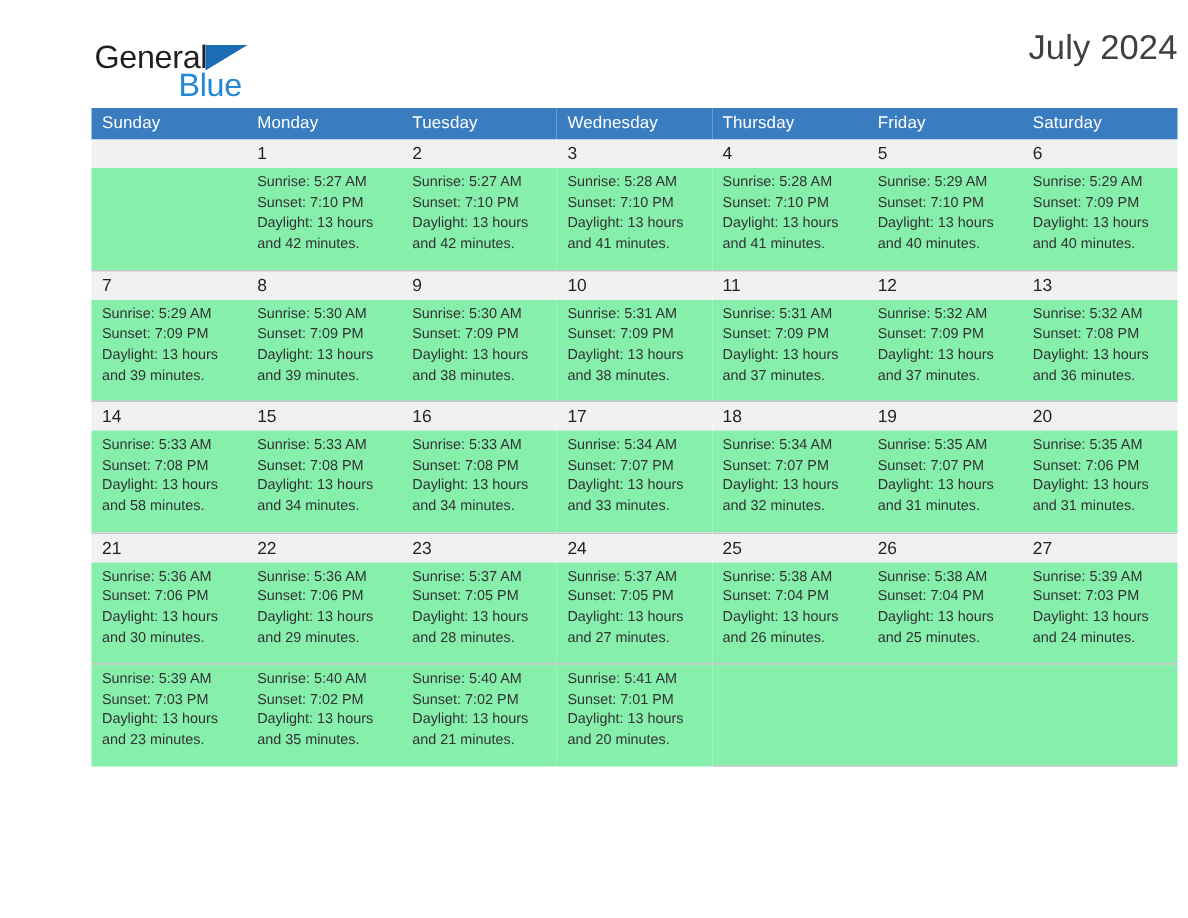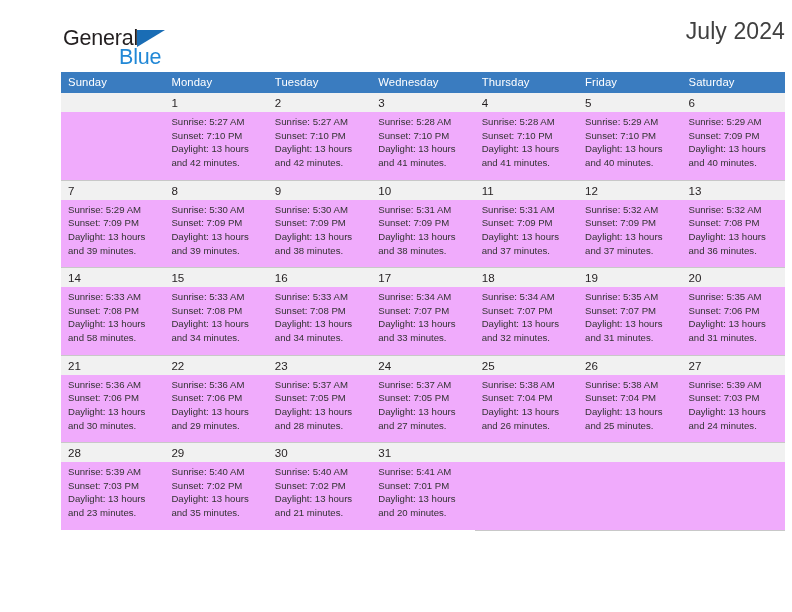--- a/index.html
+++ b/index.html
@@ -107,21 +107,21 @@
     color: #231f20;
     padding: 3px 0 3px 7px;
     height: 18px;
     vertical-align: top;
     line-height: 13px;
   }
   .numrow td.empty { background: #f1f1f1; }
 
   
   .inforow td {
-    background: #f0abfc;
+    background: #86efac;
     font-size: 9.6px;
     color: #333333;
     padding: 3px 6px 9px 7px;
     vertical-align: top;
     line-height: 13.7px;
     height: 68px;
     border-bottom: 1px solid #c8c8c8;
   }
   .inforow td.empty { border-bottom: 1px solid #c8c8c8; }
   tr.lastinfo td { border-bottom: none; }
@@ -369,54 +369,45 @@
             <span class="line">Daylight: 13 hours</span>
             <span class="line">and 25 minutes.</span>
           </td>
           <td>
             <span class="line">Sunrise: 5:39 AM</span>
             <span class="line">Sunset: 7:03 PM</span>
             <span class="line">Daylight: 13 hours</span>
             <span class="line">and 24 minutes.</span>
           </td>
         </tr>
-        <tr class="numrow">
-          <td>28</td>
-          <td>29</td>
-          <td>30</td>
-          <td>31</td>
+        <tr class="inforow lastinfo">
+          <td>
+            <span class="line">Sunrise: 5:39 AM</span>
+            <span class="line">Sunset: 7:03 PM</span>
+            <span class="line">Daylight: 13 hours</span>
+            <span class="line">and 23 minutes.</span>
+          </td>
+          <td>
+            <span class="line">Sunrise: 5:40 AM</span>
+            <span class="line">Sunset: 7:02 PM</span>
+            <span class="line">Daylight: 13 hours</span>
+            <span class="line">and 35 minutes.</span>
+          </td>
+          <td>
+            <span class="line">Sunrise: 5:40 AM</span>
+            <span class="line">Sunset: 7:02 PM</span>
+            <span class="line">Daylight: 13 hours</span>
+            <span class="line">and 21 minutes.</span>
+          </td>
+          <td>
+            <span class="line">Sunrise: 5:41 AM</span>
+            <span class="line">Sunset: 7:01 PM</span>
+            <span class="line">Daylight: 13 hours</span>
+            <span class="line">and 20 minutes.</span>
+          </td>
           <td class="empty"></td>
           <td class="empty"></td>
           <td class="empty"></td>
         </tr>
-        <tr class="inforow lastinfo">
-          <td>
-            <span class="line">Sunrise: 5:39 AM</span>
-            <span class="line">Sunset: 7:03 PM</span>
-            <span class="line">Daylight: 13 hours</span>
-            <span class="line">and 23 minutes.</span>
-          </td>
-          <td>
-            <span class="line">Sunrise: 5:40 AM</span>
-            <span class="line">Sunset: 7:02 PM</span>
-            <span class="line">Daylight: 13 hours</span>
-            <span class="line">and 35 minutes.</span>
-          </td>
-          <td>
-            <span class="line">Sunrise: 5:40 AM</span>
-            <span class="line">Sunset: 7:02 PM</span>
-            <span class="line">Daylight: 13 hours</span>
-            <span class="line">and 21 minutes.</span>
-          </td>
-          <td>
-            <span class="line">Sunrise: 5:41 AM</span>
-            <span class="line">Sunset: 7:01 PM</span>
-            <span class="line">Daylight: 13 hours</span>
-            <span class="line">and 20 minutes.</span>
-          </td>
-          <td class="empty"></td>
-          <td class="empty"></td>
-          <td class="empty"></td>
-        </tr>
       </tbody>
   </table>
 
 </div>
 
 </body></html>

